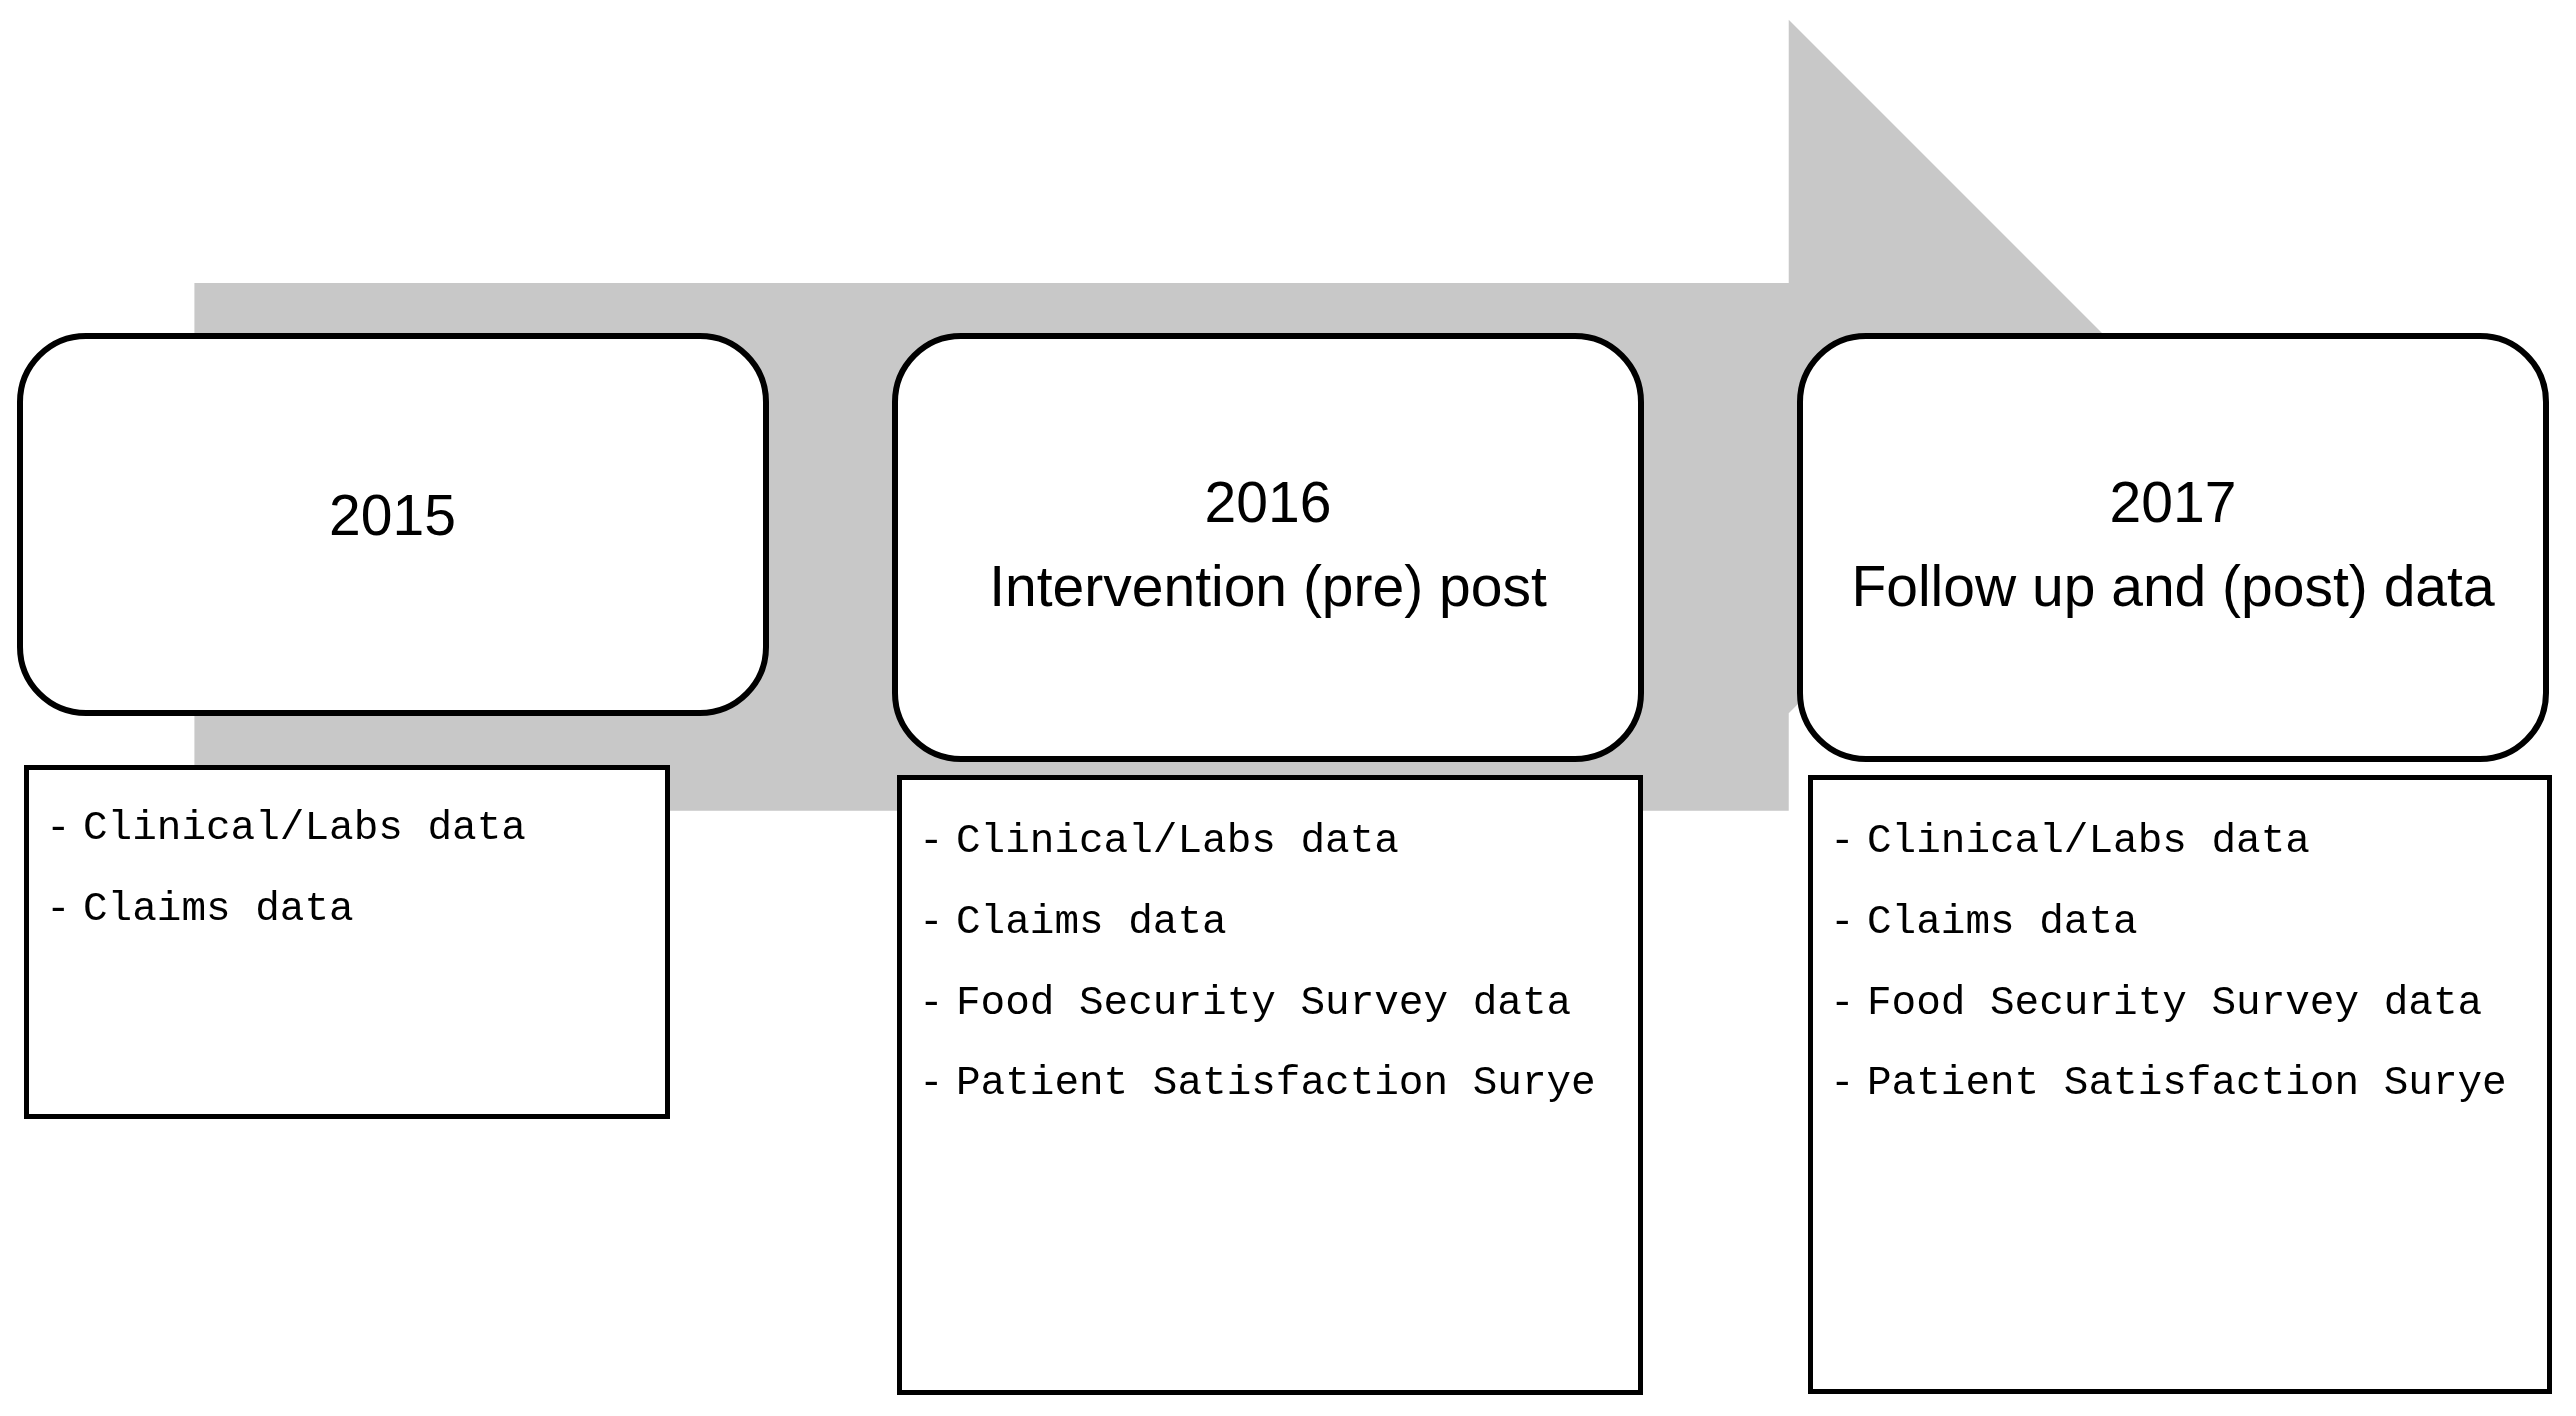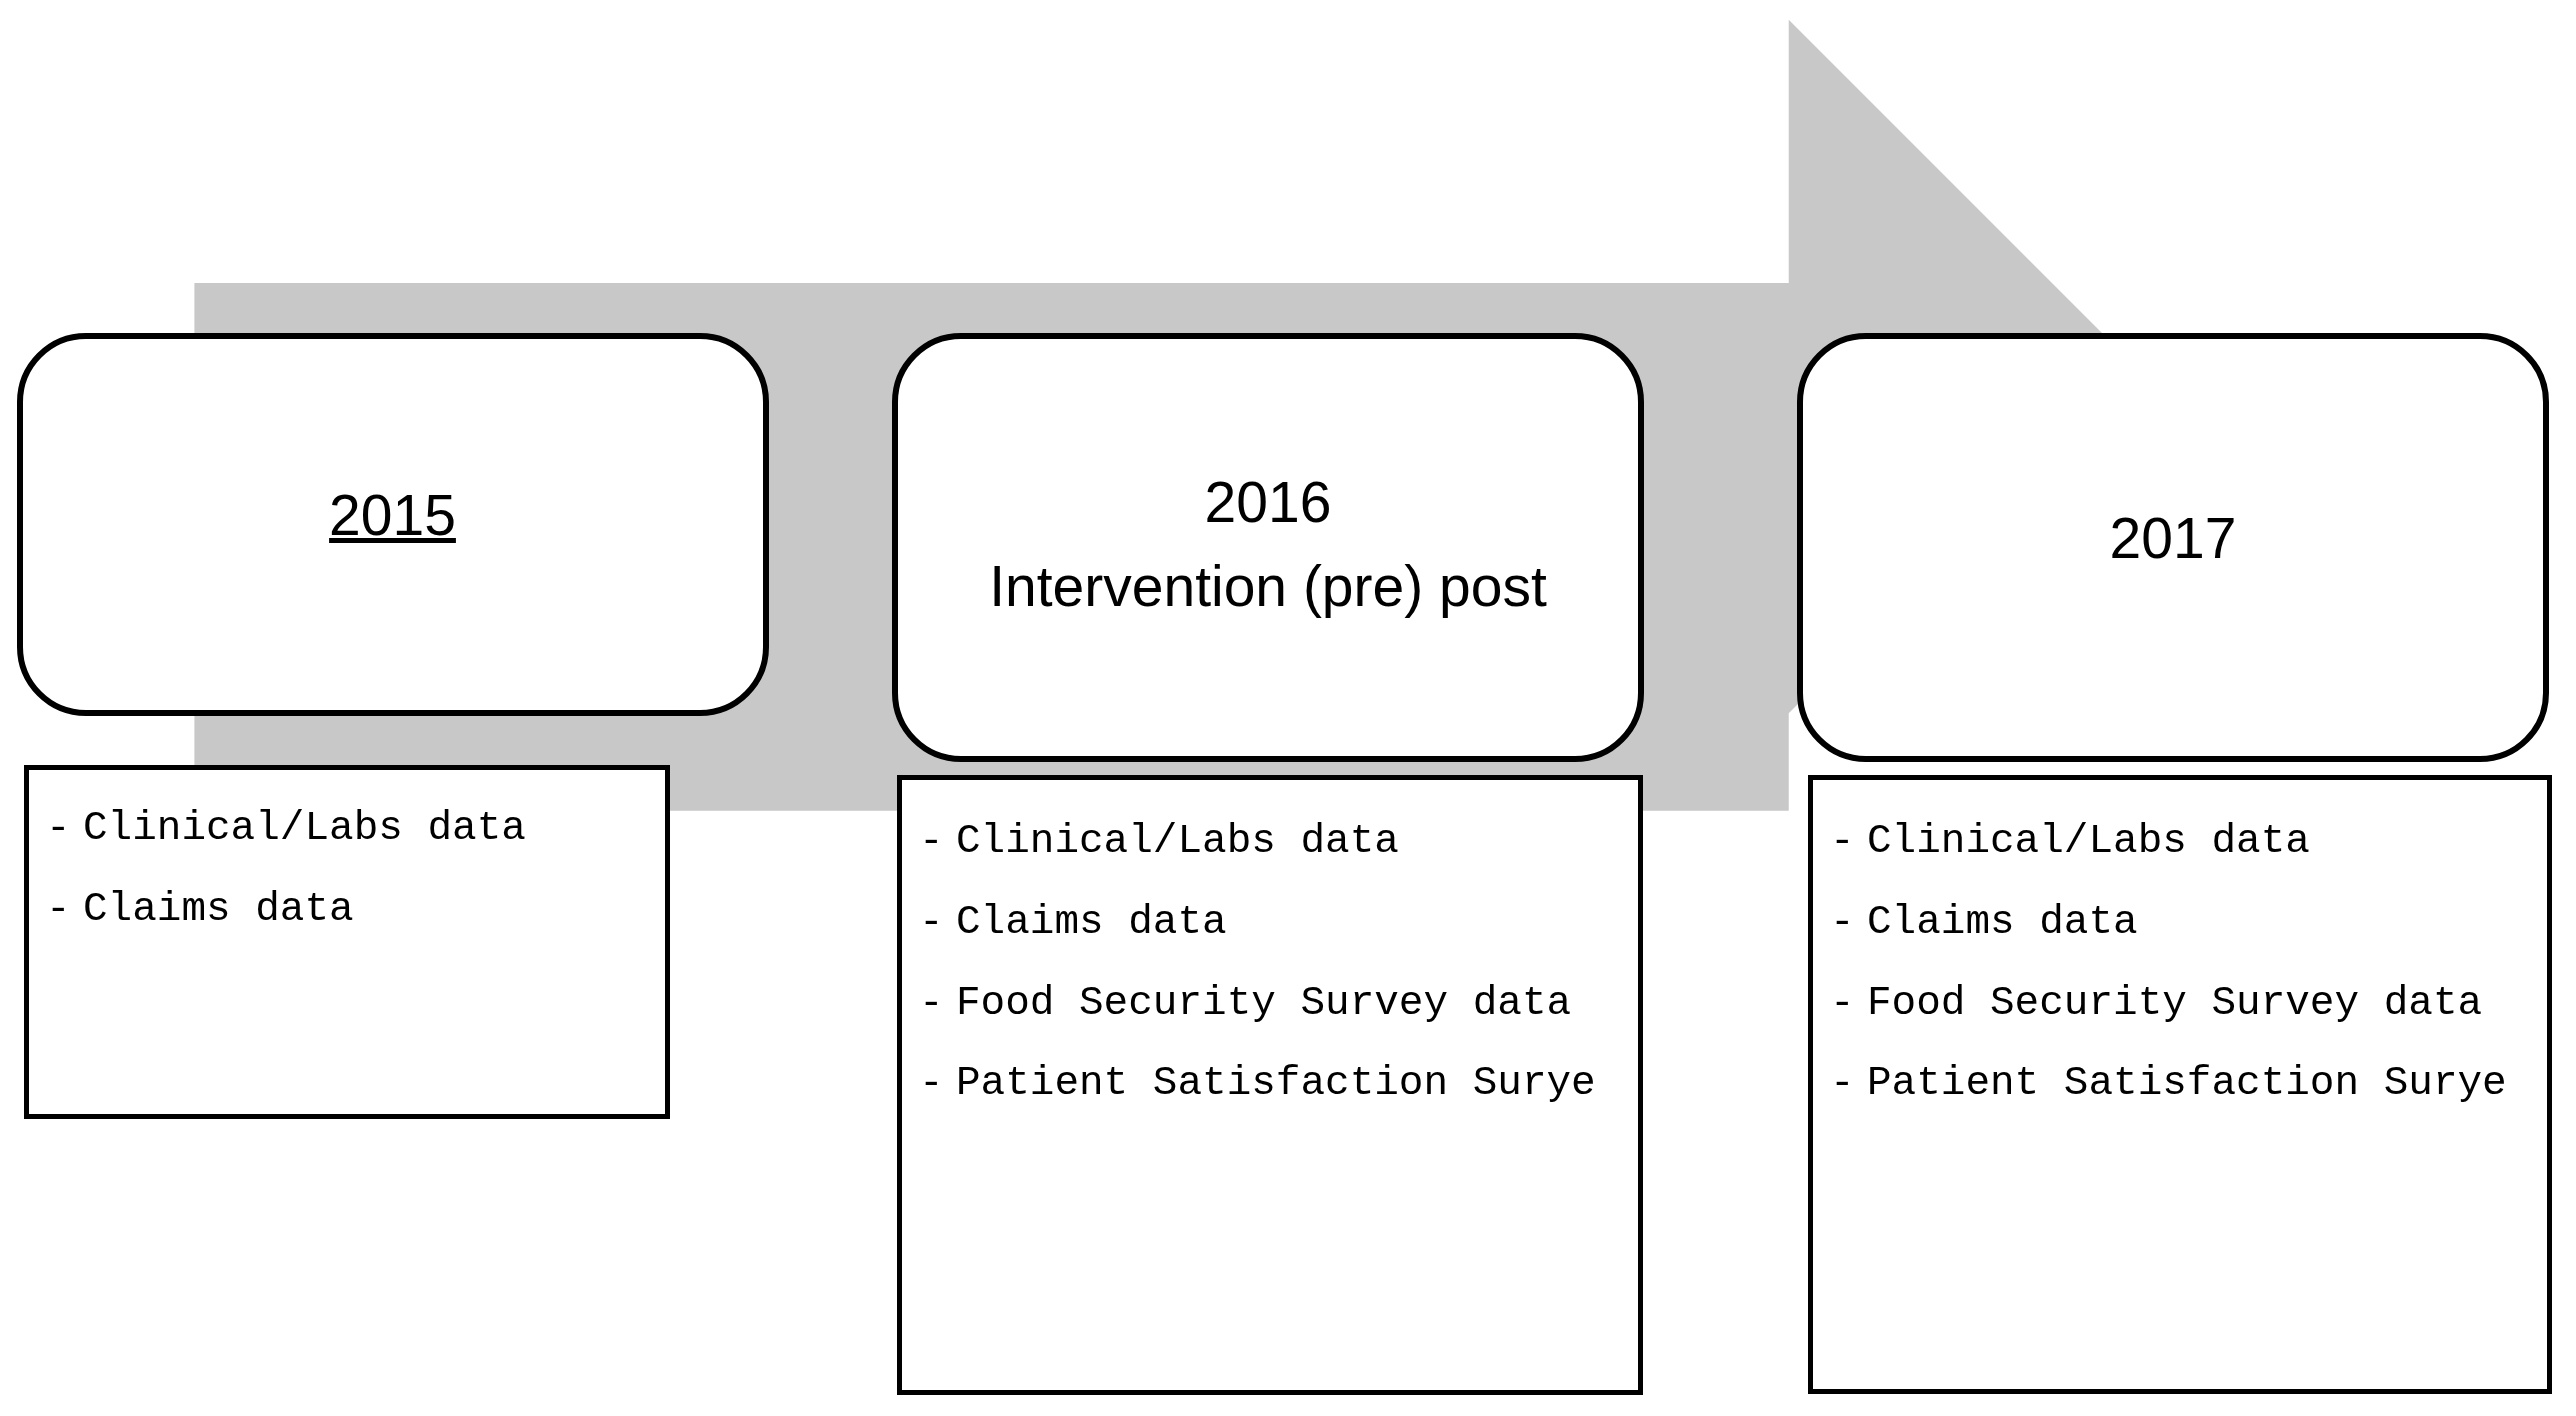--- a/index.html
+++ b/index.html
@@ -52,21 +52,21 @@
     color: #000000;
     margin-bottom: 17px;
     white-space: nowrap;
   }
   .year-desc {
     font-size: 57px;
     line-height: 1.28;
     color: #000000;
   }
 
-  #year-box-1 { left: 16.5px;   top: 333px;  width: 752px; height: 383px; text-decoration: underline; }
+  #year-box-1 { left: 16.5px;   top: 333px;  width: 752px; height: 383px; }
   #year-box-2 { left: 892px; top: 333px;  width: 752px; height: 429px; }
   #year-box-3 { left: 1797px; top: 333px;  width: 752px; height: 429px; }
 
   
   .list-box {
     position: absolute;
     z-index: 4;
     background: #ffffff;
     border: 5.3px solid #000000;
     box-sizing: border-box;
@@ -112,20 +112,21 @@
     <div class="year-num">2015</div>
   </div>
 
   <div class="year-box" id="year-box-2">
     <div class="year-num">2016</div>
     <div class="year-desc">Intervention (pre) post</div>
   </div>
 
   <div class="year-box" id="year-box-3">
     <div class="year-num">2017</div>
+    <div class="year-desc">Follow up and (post) data</div>
   </div>
 
   <div class="list-box" id="list-box-1">
     <div class="list-item">
       <span class="bullet-dash">-</span>
       <span class="item-text">Clinical/Labs data</span>
     </div>
     <div class="list-item">
       <span class="bullet-dash">-</span>
       <span class="item-text">Claims data</span>

